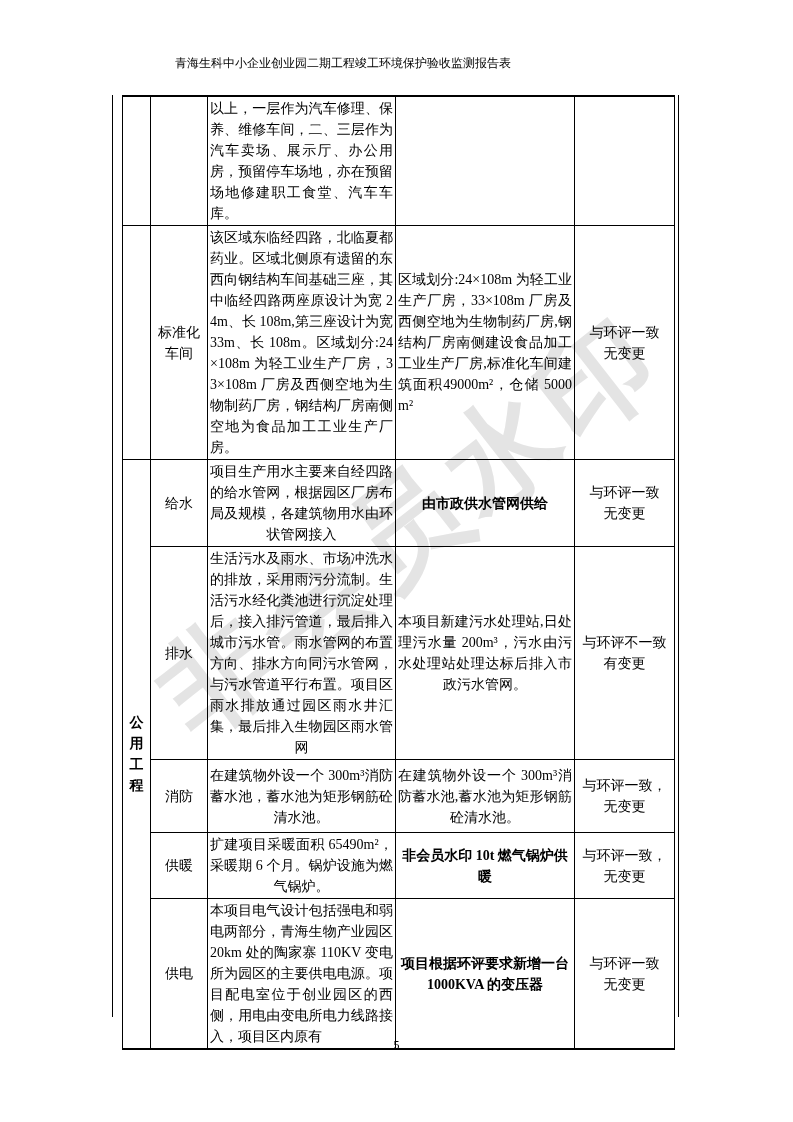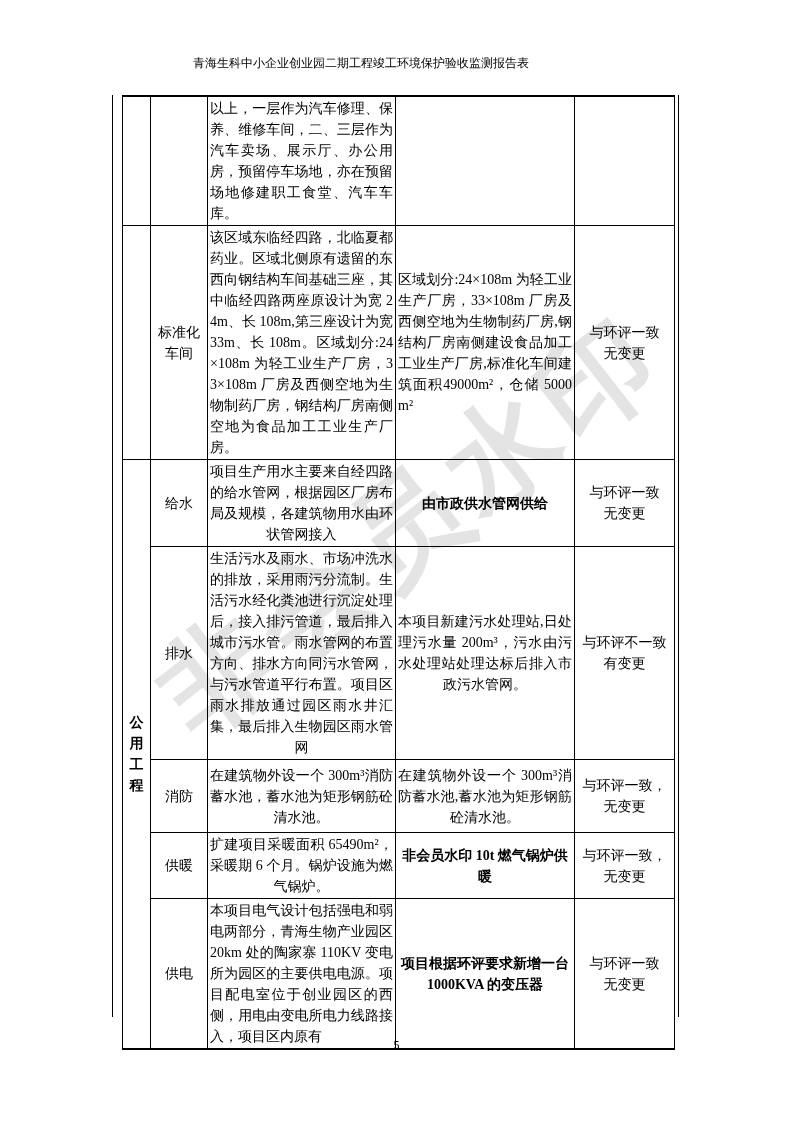--- a/index.html
+++ b/index.html
@@ -18,21 +18,20 @@
   }
   .doc-header {
     position: absolute;
     top: 55px;
     left: 0;
     width: 686px;
     text-align: center;
     font-size: 12px;
     letter-spacing: 0px;
     color: #000000;
-    padding-left: 18px;
   }
   .watermark {
     position: absolute;
     left: 80px;
     top: 450px;
     width: 660px;
     height: 150px;
     display: flex;
     align-items: center;
     justify-content: center;

